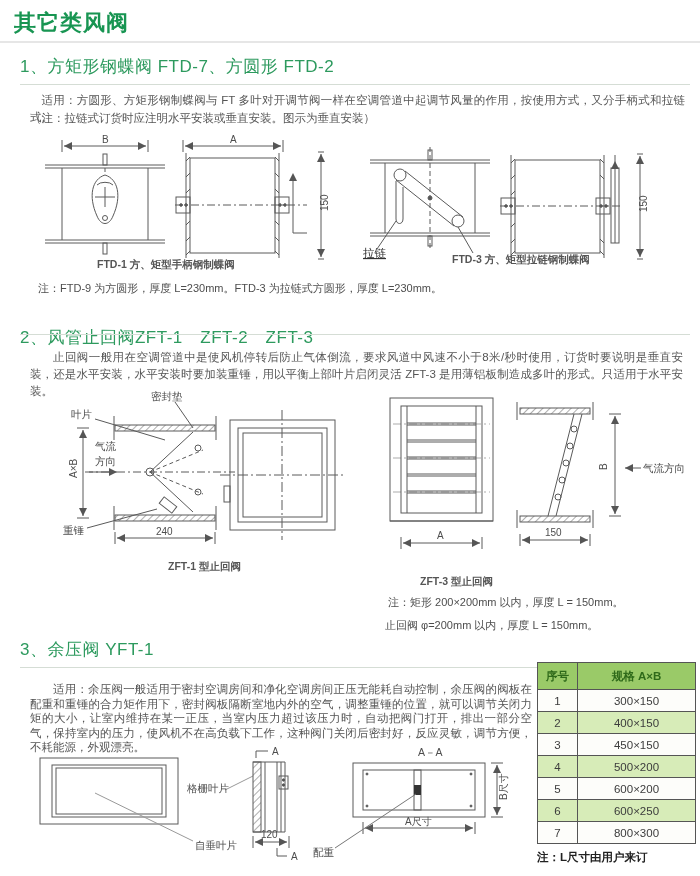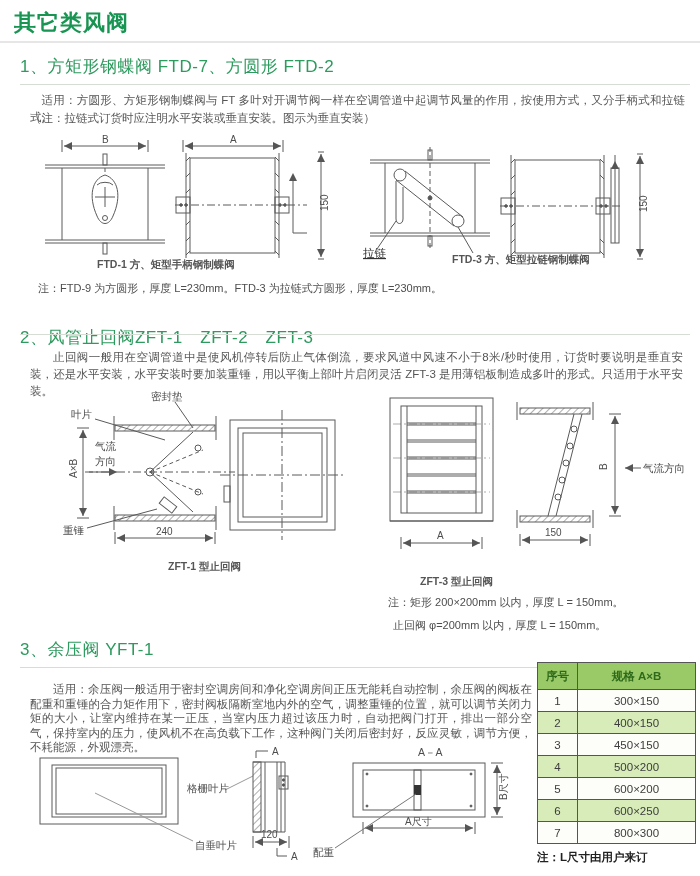--- a/index.html
+++ b/index.html
@@ -274,21 +274,21 @@
       <line x1="497" y1="152" x2="563" y2="152" marker-start="url(#bL)" marker-end="url(#bR)"></line>
     </g>
     <text x="582" y="82" class="dim-label" transform="rotate(-90 582,82)">B</text>
     <text x="618" y="84" class="dwg-label">气流方向</text>
     <text x="520" y="148" class="dim-label">150</text>
   </svg>
 
   <div class="abs caption" style="left:168px;top:560px;">ZFT-1 型止回阀</div>
   <div class="abs caption" style="left:420px;top:575px;">ZFT-3 型止回阀</div>
   <div class="abs note" style="left:388px;top:595px;">注：矩形 200×200mm 以内，厚度 L = 150mm。</div>
-  <div class="abs note" style="left:393px;top:618px;">止回阀 φ=200mm 以内，厚度 L = 150mm。</div>
+  <div class="abs note" style="left:385px;top:618px;">止回阀 φ=200mm 以内，厚度 L = 150mm。</div>
 
   <div class="abs sec-title" style="left:20px;top:638px;">3、余压阀 YFT-1</div>
   <div class="abs sec-rule" style="left:20px;top:667px;width:670px;"></div>
   <div class="abs para indent2" style="left:30px;top:674px;width:502px;line-height:14.5px;">适用：余压阀一般适用于密封空调房间和净化空调房间正压无能耗自动控制，余压阀的阀板在配重和重锤的合力矩作用下，密封阀板隔断室地内外的空气，调整重锤的位置，就可以调节关闭力矩的大小，让室内维持在某一正压，当室内压力超过该压力时，自动把阀门打开，排出一部分空气，保持室内的压力，使风机不在高负载下工作，这种阀门关闭后密封好，反应灵敏，调节方便，不耗能源，外观漂亮。</div>
 
   <svg style="left:25px;top:748px;" width="520" height="125" viewBox="0 0 520 125">
     <defs>
       <marker id="cR" markerWidth="10" markerHeight="8" refX="8" refY="4" orient="auto">
           <path d="M0,0 L8,4 L0,8 Z" fill="#555"></path>
         </marker>

